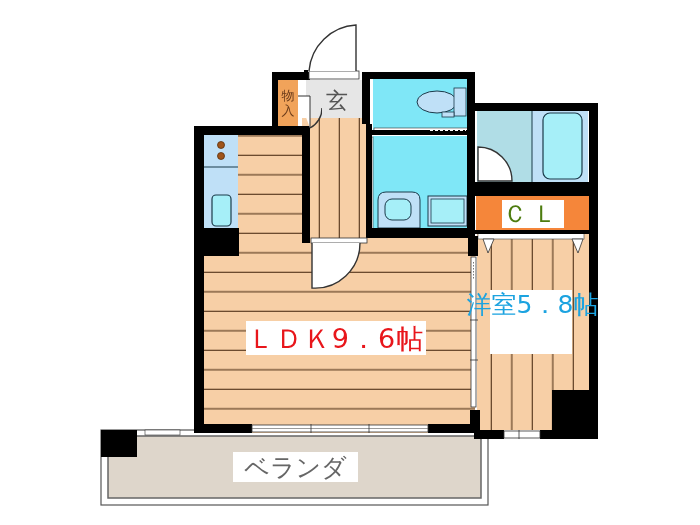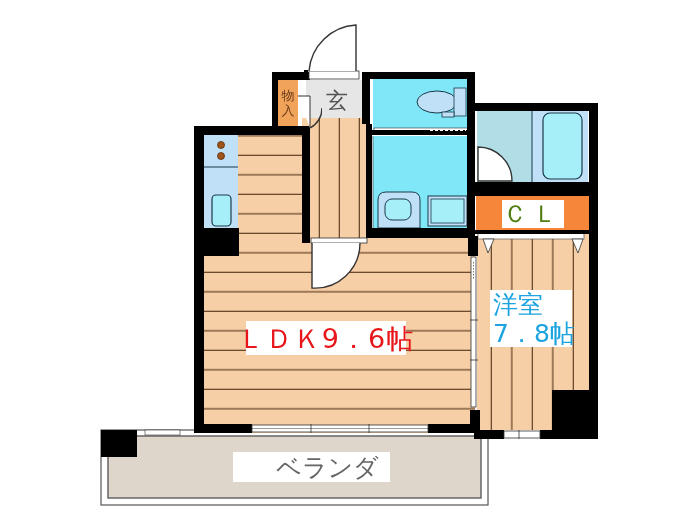--- a/index.html
+++ b/index.html
@@ -1,32 +1,32 @@
 <!DOCTYPE html>
 <html><head>
   <meta charset="utf-8">
   <style>
     html, body { margin: 0; padding: 0; background: #ffffff; }
     body { width: 700px; height: 525px; position: relative; overflow: hidden;
            font-family: "DejaVu Sans", "Liberation Sans", sans-serif; }
     .plan { position: absolute; left: 0; top: 0; width: 700px; height: 525px; }
     .lbl { position: absolute; background: #ffffff; display: flex; align-items: center;
            justify-content: center; white-space: nowrap; line-height: 1; }
-    .lbl-ldk { left: 246px; top: 321px; width: 160px; height: 34px; color: #e8161b;
+    .lbl-ldk { left: 246px; top: 321px; width: 180px; height: 34px; color: #e8161b;
                font-size: 27px; letter-spacing: 1px; }
-    .lbl-yoshitsu { left: 490px; top: 290px; width: 82px; height: 57px; color: #1ca3e0;
-                    font-size: 25px; flex-direction: column; align-items: flex-start; padding-left: 3px; box-sizing: border-box; }
+    .lbl-yoshitsu { left: 490px; top: 290px; width: 82px; height: 64px; color: #1ca3e0;
+                    font-size: 25px; align-items: flex-start; padding-left: 3px; box-sizing: border-box; }
     .lbl-yoshitsu span { display: block; line-height: 29px; }
     .lbl-cl { left: 502px; top: 200px; width: 62px; height: 28px; color: #4d7c0f; font-size: 24px;
               letter-spacing: 6px; }
     .lbl-genkan { left: 322px; top: 86px; width: 30px; height: 30px; color: #555555; font-size: 22px; background: #e6e6e6; }
     .lbl-monoire { left: 278px; top: 82px; width: 20px; height: 42px; color: #6b3b1a; font-size: 13px;
                    background: #f1a35a; flex-direction: column; }
     .lbl-monoire span { display: block; line-height: 15px; }
-    .lbl-veranda { left: 233px; top: 452px; width: 125px; height: 30px; color: #666666; font-size: 25px; padding-left: 32px; }
+    .lbl-veranda { left: 233px; top: 452px; width: 125px; height: 30px; color: #666666; font-size: 25px; }
   </style>
 </head>
 <body>
 
 <div class="plan">
   <svg width="700" height="525" viewBox="0 0 700 525" xmlns="http://www.w3.org/2000/svg">
     <defs>
       <pattern id="woodH" width="10" height="19.5" patternUnits="userSpaceOnUse">
         <rect width="10" height="19.5" fill="#f7cfa6"></rect>
         <line x1="0" y1="19" x2="10" y2="19" stroke="#6b4a2e" stroke-width="1.6"></line>
@@ -173,21 +173,21 @@
 
       <line x1="430" y1="130" x2="466" y2="130" stroke="#fff" stroke-width="2" stroke-dasharray="3,2"></line>
     </g>
   </svg>
 
   
   <div class="lbl lbl-ldk">ＬＤＫ9．6帖</div>
 
   <div class="lbl lbl-yoshitsu">
     <span>洋室</span>
-    <span>7．8帖</span>
+    <span>5．8帖</span>
   </div>
 
   <div class="lbl lbl-cl">ＣＬ</div>
 
   <div class="lbl lbl-genkan">玄</div>
 
   <div class="lbl lbl-monoire">
     <span>物</span>
     <span>入</span>
   </div>

